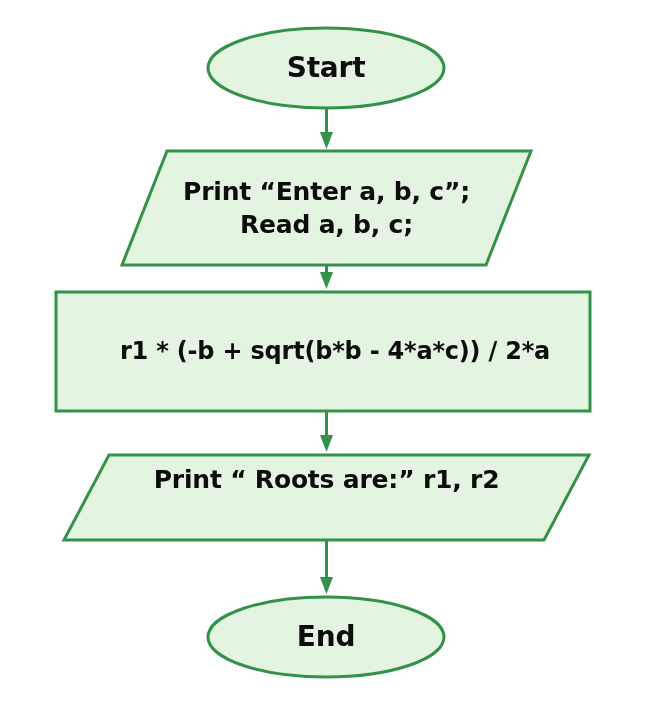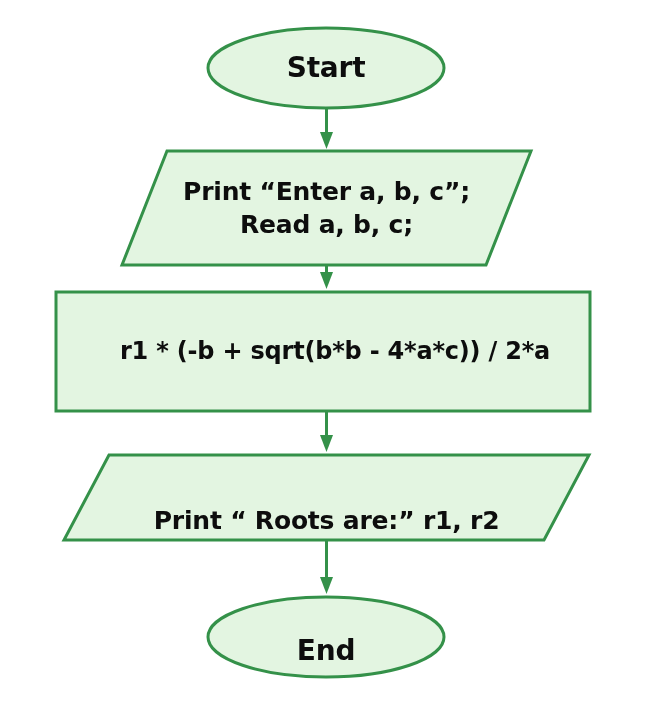--- a/index.html
+++ b/index.html
@@ -115,21 +115,21 @@
 
   <div class="node-label" id="label-input" style="left:144px; top:151px; width:365px; height:114px;">
     <span class="label-line">Print “Enter a, b, c”;</span>
     <span class="label-line">Read a, b, c;</span>
   </div>
 
   <div class="node-label" id="label-process" style="left:56px; top:292px; width:558px; height:119px;">
     <span class="label-line">r1 * (-b + sqrt(b*b - 4*a*c)) / 2*a</span>
   </div>
 
-  <div class="node-label" id="label-output" style="left:86px; top:478px; width:481px; height:85px;">
+  <div class="node-label" id="label-output" style="left:86px; top:437px; width:481px; height:85px;">
     <span class="label-line">Print “ Roots are:” r1, r2</span>
   </div>
 
-  <div class="node-label" id="label-end" style="left:208px; top:611px; width:236px; height:80px;">
+  <div class="node-label" id="label-end" style="left:208px; top:597px; width:236px; height:80px;">
     <span class="label-line">End</span>
   </div>
 
 </div>
 
 </body></html>

